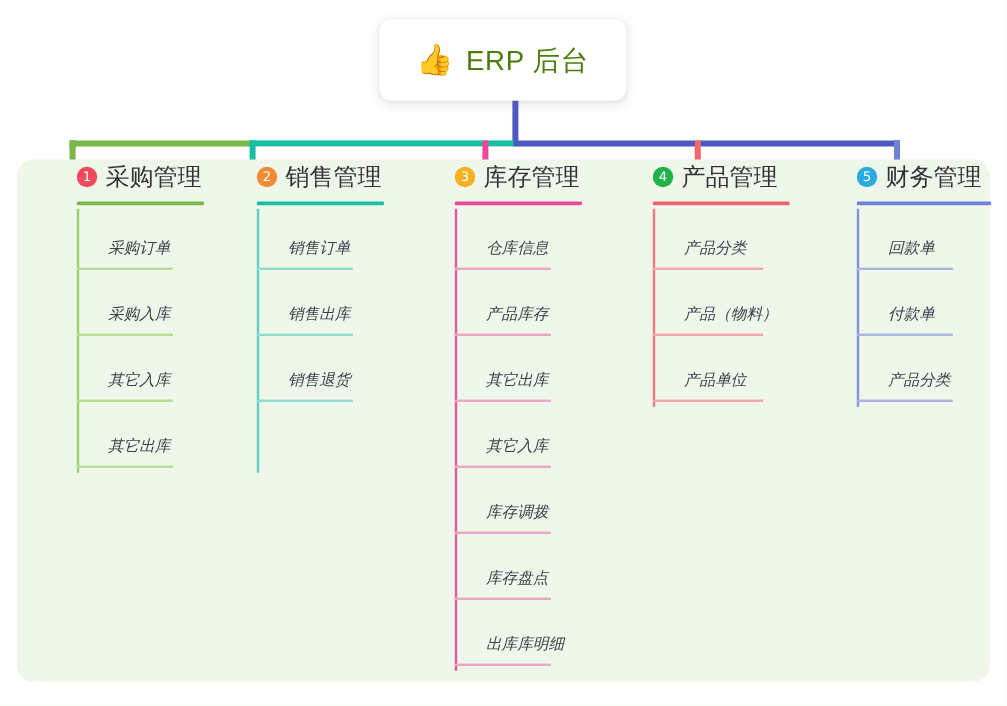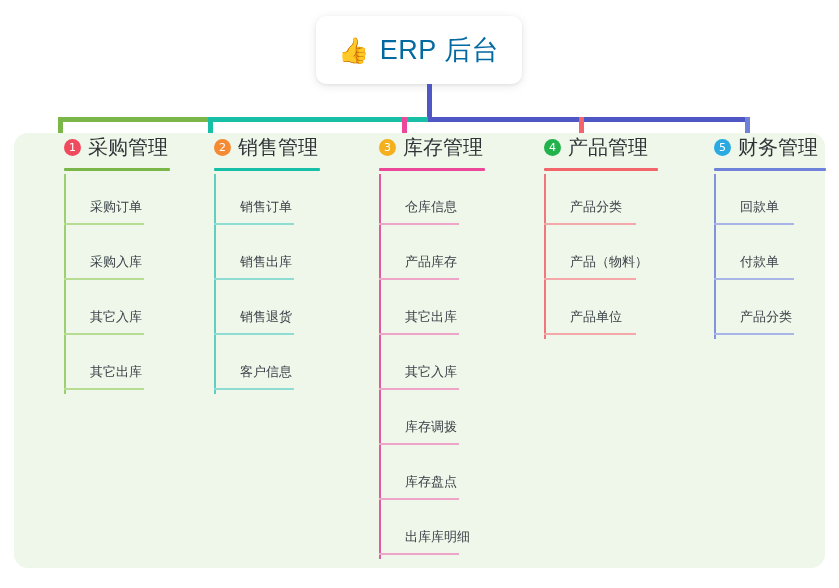--- a/index.html
+++ b/index.html
@@ -34,22 +34,22 @@
     justify-content: center;
     gap: 10px;
     box-sizing: border-box;
   }
   .root-emoji {
     font-size: 25px;
     line-height: 1;
     display: inline-block;
   }
   .root-title {
-    font-size: 27px;
-    color: #0369a1;
+    font-size: 23px;
+    color: #4d7c0f;
     letter-spacing: 0.5px;
     white-space: nowrap;
   }
 
   
   .conn {
     position: absolute;
   }
   .conn-stem {            
     left: 427px;
@@ -137,20 +137,21 @@
   }
 
   .items {
     position: relative;
     margin-top: 0;
   }
   .item {
     position: relative;
     height: 55px;
     box-sizing: border-box;
+    font-style: italic;
   }
   .item-label {
     position: absolute;
     left: 50px;
     top: 27px;
     font-size: 13px;
     color: #3b4148;
     white-space: nowrap;
   }
   .item-rule {
@@ -222,24 +223,20 @@
             <div class="item-rule" style="background: rgb(143, 220, 210); width: 80px;"></div>
           </div>
           <div class="item">
             <span class="item-label">销售出库</span>
             <div class="item-rule" style="background: rgb(143, 220, 210); width: 80px;"></div>
           </div>
           <div class="item">
             <span class="item-label">销售退货</span>
             <div class="item-rule" style="background: rgb(143, 220, 210); width: 80px;"></div>
           </div>
-          <div class="item">
-            <span class="item-label">客户信息</span>
-            <div class="item-rule" style="background: rgb(143, 220, 210); width: 80px;"></div>
-          </div>
         </div>
       </div>
       <div class="column" style="left: 341px;">
         <div class="col-head">
           <span class="badge" style="background: rgb(245, 176, 30);">3</span>
           <span class="col-title">库存管理</span>
         </div>
         <div class="head-rule" style="background: rgb(236, 72, 153); width: 106px;"></div>
         <div class="spine" style="background: rgb(225, 92, 158); height: 385px;"></div>
         <div class="items">

